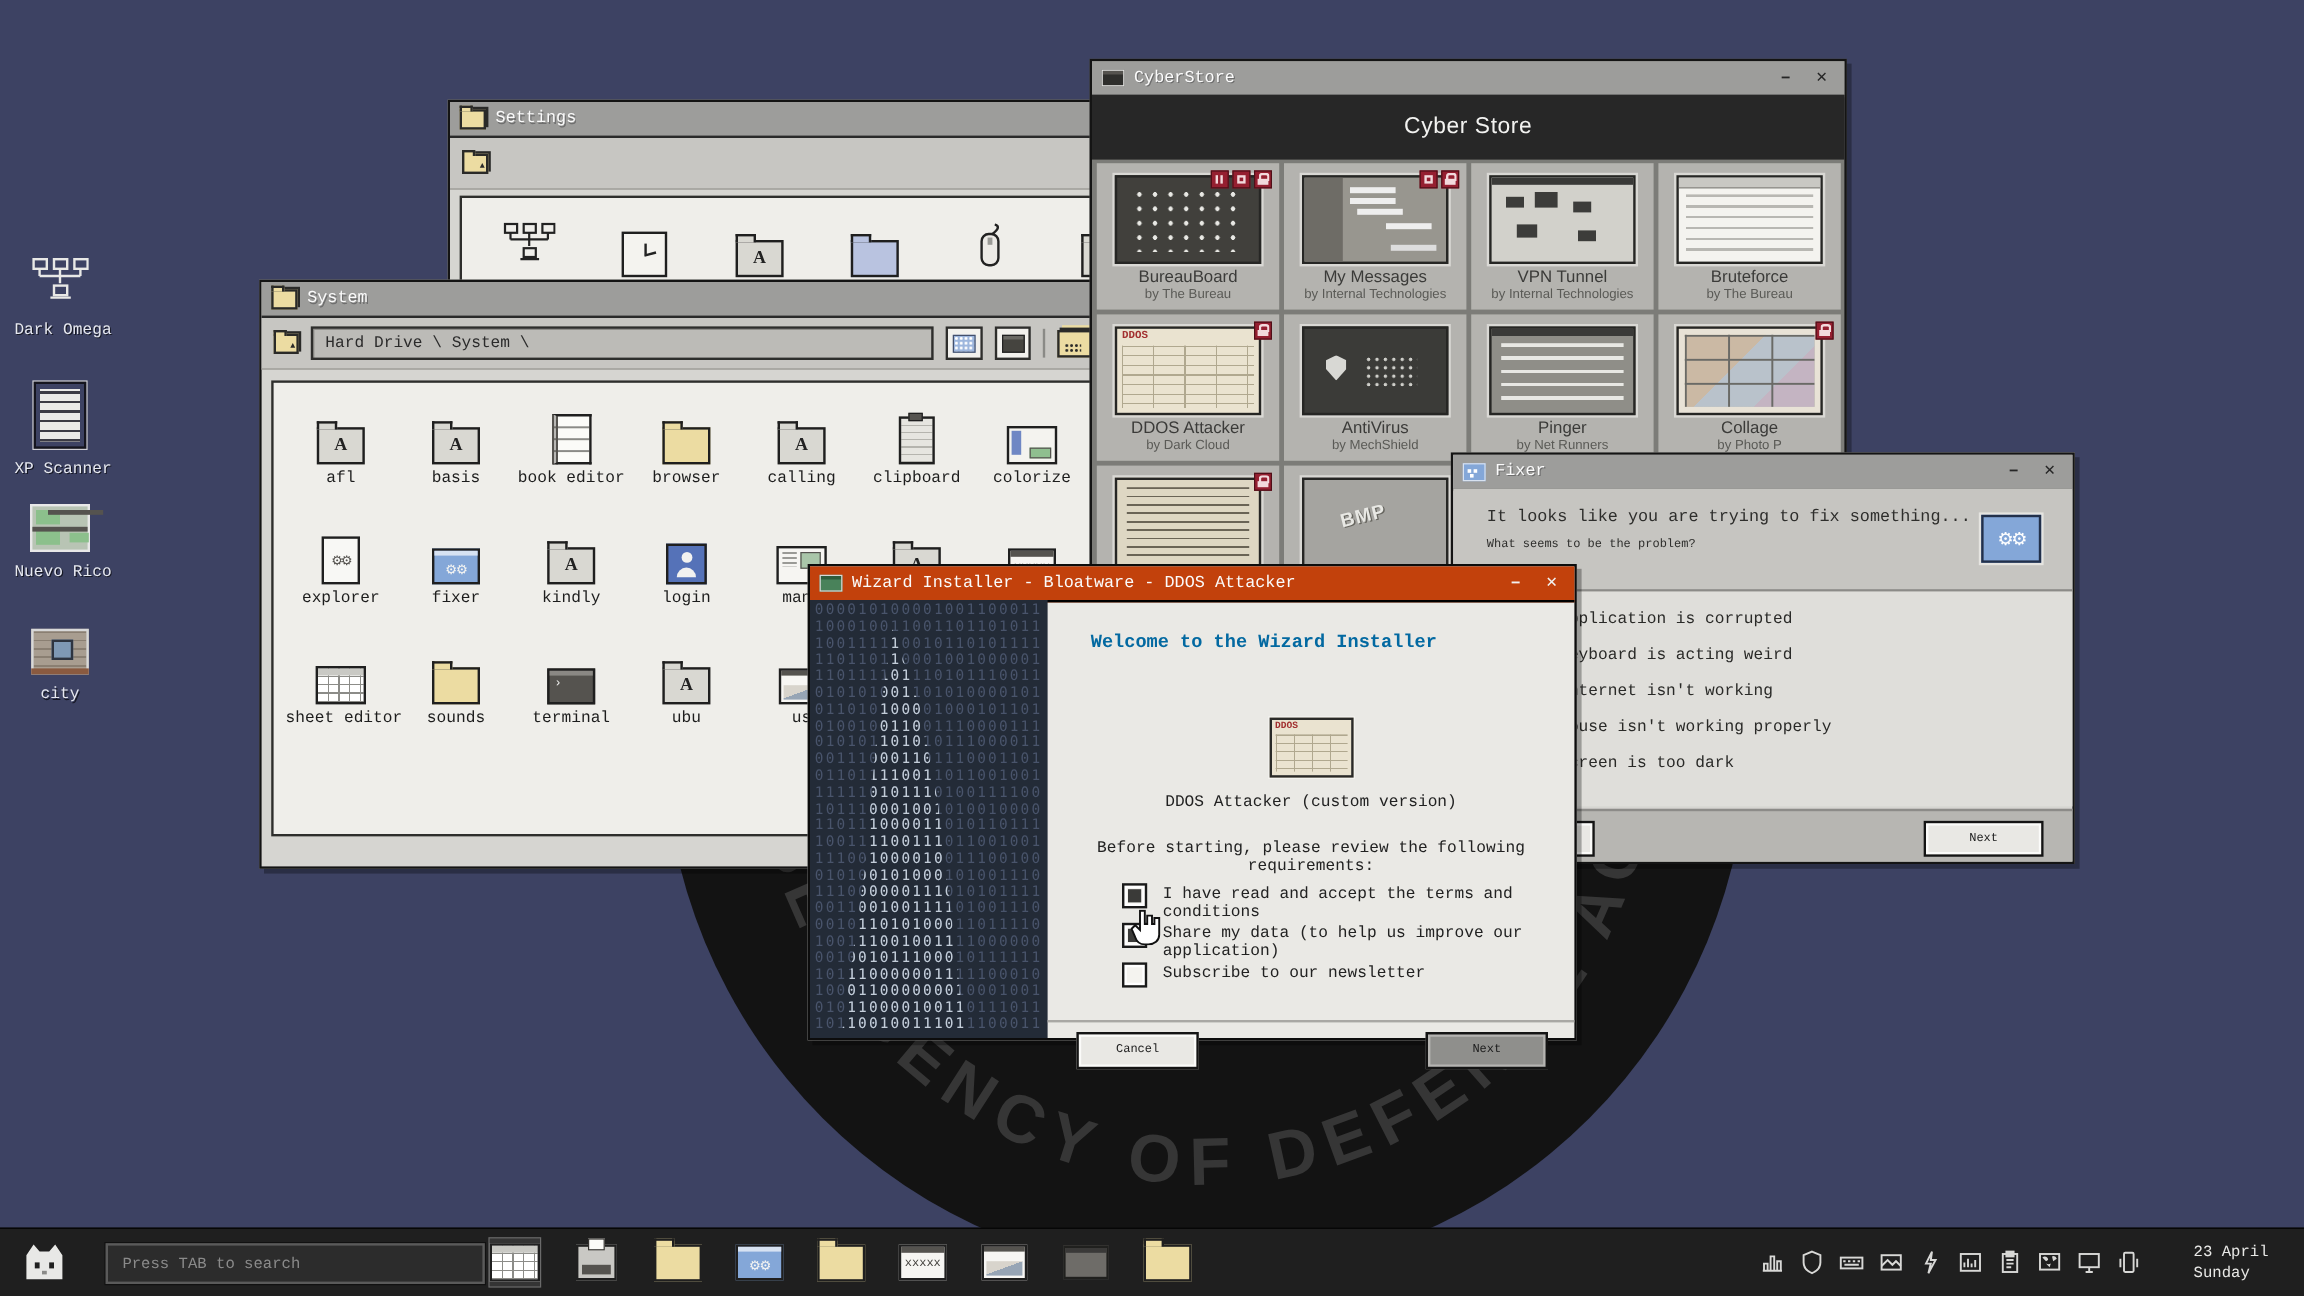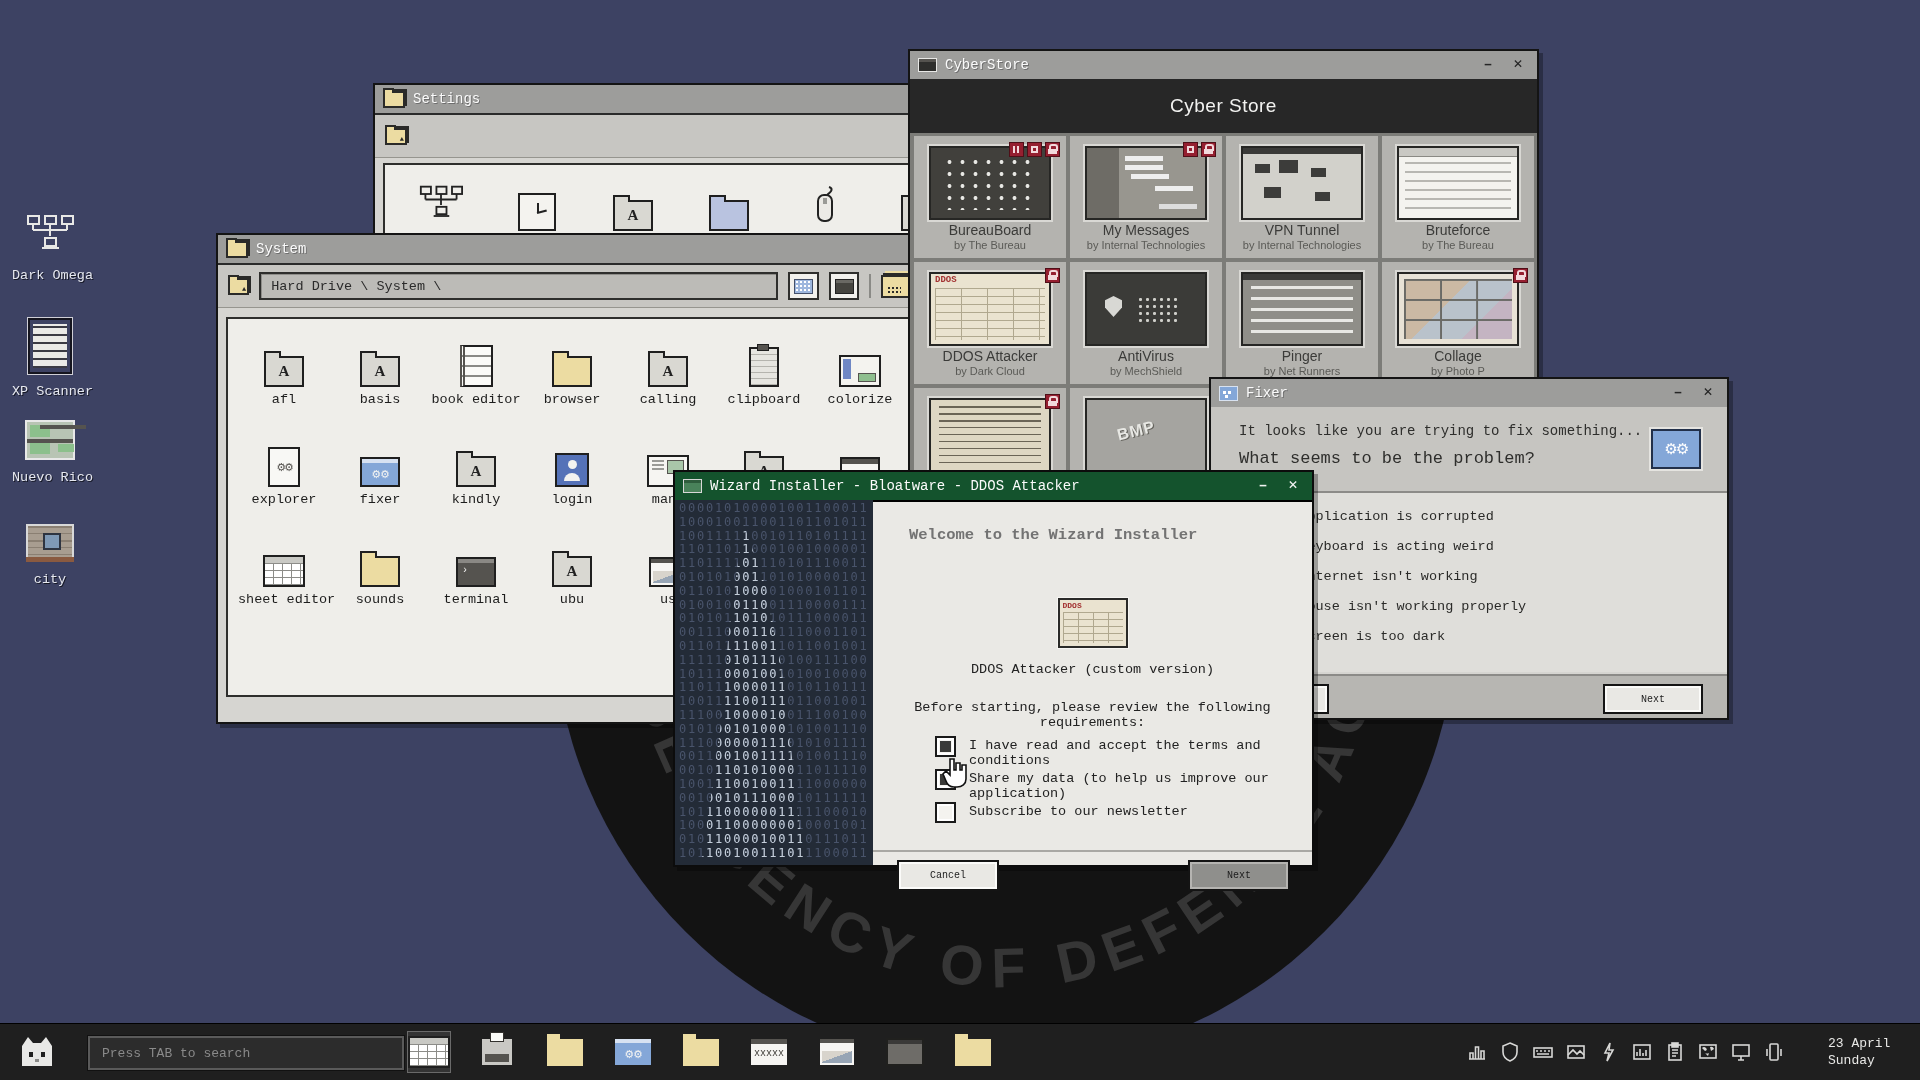--- a/index.html
+++ b/index.html
@@ -6,21 +6,21 @@
   #screen{position:relative;width:1920px;height:1080px;background:#3d4263;overflow:hidden;
           font-family:"Liberation Mono","DejaVu Sans Mono",monospace;}
   .abs{position:absolute;}
 
   
   .win{position:absolute;background:#d6d5d1;border:2px solid #141414;box-shadow:4px 4px 0 rgba(0,0,0,.30);}
   .tb{height:28px;background:#9d9d9b;border-bottom:2px solid #2a2a2a;display:flex;align-items:center;padding:0 8px;gap:8px;}
   .tb .t{color:#fbfbfb;font-size:14px;text-shadow:1px 1px 0 #6e6e6e;white-space:nowrap;}
   .tb .sp{flex:1;}
   .wbtn{width:22px;height:20px;color:#262626;font-size:15px;line-height:20px;text-align:center;font-weight:bold;}
-  .tb.dark{background:#14532d;border-bottom:2px solid #000;}
+  .tb.dark{background:#c2410c;border-bottom:2px solid #000;}
   .tb.dark .t{text-shadow:none;}
   .tb.dark .wbtn{color:#f2f2f2;}
   .addr-row{height:42px;background:#c7c6c2;display:flex;align-items:center;gap:10px;padding:0 10px;border-bottom:1px solid #96958f;}
   .addr{height:24px;border:2px solid #2e2e2c;background:#bcbbb7;display:flex;align-items:center;padding:0 10px;
         font-size:13.5px;color:#2b2b2b;box-shadow:inset 1px 1px 0 #8f8e8a;}
   .content{position:absolute;background:#efeeea;border:2px solid #2e2e2c;}
   .fitem{position:absolute;width:92px;text-align:center;cursor:default;}
   .icb{height:46px;display:flex;align-items:flex-end;justify-content:center;}
   .fitem .lbl{margin-top:6px;font-size:13.5px;color:#1d1d1d;line-height:1.1;white-space:nowrap;}
   .btn{position:absolute;border:2px solid #141414;background:#e9e8e4;box-shadow:inset 0 0 0 2px #fbfbf9;
@@ -525,21 +525,21 @@
   <div class="win" style="left:1209px;top:377px;width:516px;height:339px;z-index:5">
     <div class="tb">
       <span class="i-fix-mini"></span>
       <span class="t">Fixer</span>
       <span class="sp"></span>
       <span class="wbtn">–</span>
       <span class="wbtn">✕</span>
     </div>
     <div class="abs" style="left:0;right:0;top:28px;height:84px;background:#c6c5c1;border-bottom:2px solid #8c8b88">
       <div class="abs" style="left:28px;top:16px;font-size:14px;color:#2e2e2c">It looks like you are trying to fix something...</div>
-      <div class="abs" style="left:28px;top:42px;font-size:17px;color:#2e2e2c">What seems to be the problem?</div>
+      <div class="abs" style="left:28px;top:42px;font-size:10px;color:#2e2e2c">What seems to be the problem?</div>
       <div class="fx-blue" style="right:26px;top:22px"></div>
     </div>
     <div class="abs" style="left:0;right:0;top:114px;height:179px;background:#dfdeda">
       <span class="radio" style="left:34px;top:16px"></span>
       <div class="abs" style="left:64px;top:16px;font-size:13.5px;color:#2a2a28">An application is corrupted</div>
       <span class="radio" style="left:34px;top:46px"></span>
       <div class="abs" style="left:64px;top:46px;font-size:13.5px;color:#2a2a28">My keyboard is acting weird</div>
       <span class="radio" style="left:34px;top:76px"></span>
       <div class="abs" style="left:64px;top:76px;font-size:13.5px;color:#2a2a28">My internet isn't working</div>
       <span class="radio" style="left:34px;top:106px"></span>
@@ -611,21 +611,21 @@
 001011010100011011110
 100111001001111000000
 001001011100010111111
 101110000001111100010
 100011000000010001001
 010110000100110111011
 101100100111011100011
 </pre>
     </div>
     <div class="abs" style="left:198px;top:28px;right:0;bottom:0">
-      <div class="abs" style="left:36px;top:26px;font-weight:bold;font-size:15.5px;color:#737373">Welcome to the Wizard Installer</div>
+      <div class="abs" style="left:36px;top:26px;font-weight:bold;font-size:15.5px;color:#0369a1">Welcome to the Wizard Installer</div>
       <div class="mini-ddos" style="left:50%;margin-left:-35px;top:98px"></div>
       <div class="abs" style="left:0;right:0;top:162px;text-align:center;font-size:13.5px;color:#222">DDOS Attacker (custom version)</div>
       <div class="abs" style="left:0;right:0;top:200px;text-align:center;font-size:13.5px;color:#222">Before starting, please review the following requirements:</div>
 
       <span class="cb checked" style="left:62px;top:236px"></span>
       <div class="abs" style="left:96px;top:238px;font-size:13.5px;color:#222">I have read and accept the terms and conditions</div>
       <span class="cb checked" style="left:62px;top:269px"></span>
       <div class="abs" style="left:96px;top:271px;font-size:13.5px;color:#222">Share my data (to help us improve our application)</div>
       <span class="cb" style="left:62px;top:302px"></span>
       <div class="abs" style="left:96px;top:304px;font-size:13.5px;color:#222">Subscribe to our newsletter</div>

